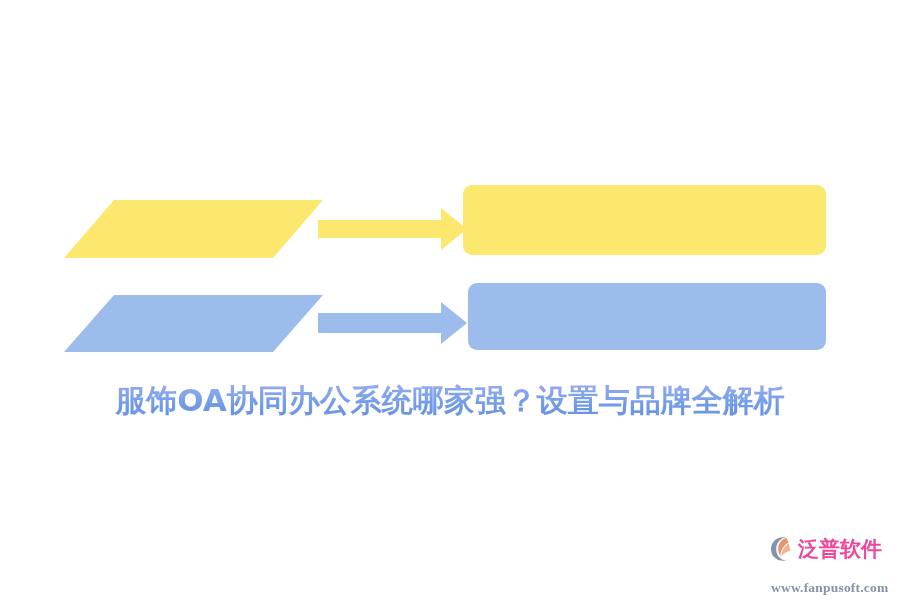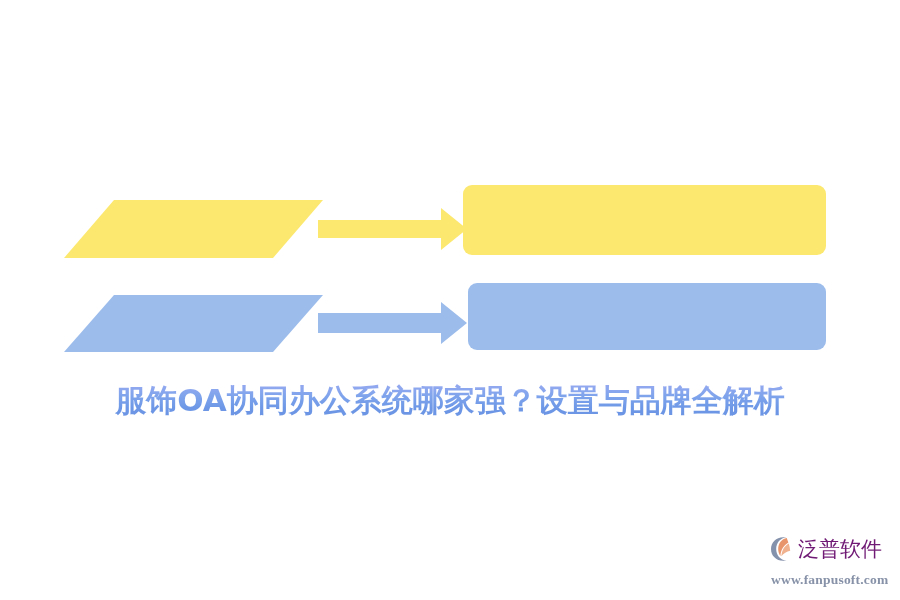--- a/index.html
+++ b/index.html
@@ -75,32 +75,32 @@
   }
   .logo-mark {
     width: 26px;
     height: 26px;
     flex: 0 0 26px;
     margin-right: 2px;
   }
   .logo-name {
     font-family: "DejaVu Sans", "Liberation Sans", sans-serif;
     font-size: 21px;
-    font-weight: 400;
-    color: #701a75;
+    font-weight: 700;
+    color: #ec4899;
     letter-spacing: 0px;
     line-height: 26px;
   }
   .logo-url {
     font-family: "Liberation Serif", "DejaVu Serif", serif;
     font-size: 13.5px;
     font-weight: 700;
     color: #8792A8;
     letter-spacing: 0.2px;
-    margin-top: 8px;
+    margin-top: 16px;
     margin-left: 1px;
     line-height: 15px;
   }
 </style>
 </head>
 <body>
 
 <div id="canvas">
 
   <div class="diagram">

